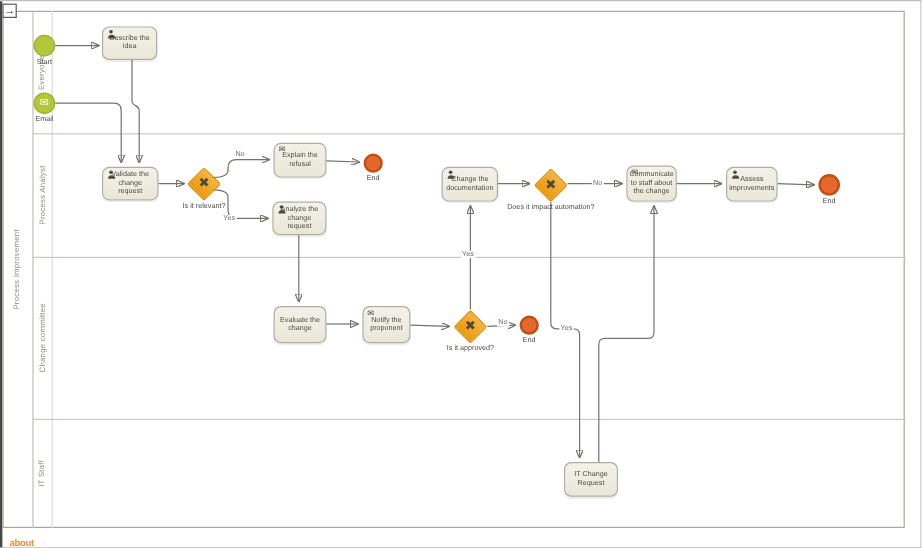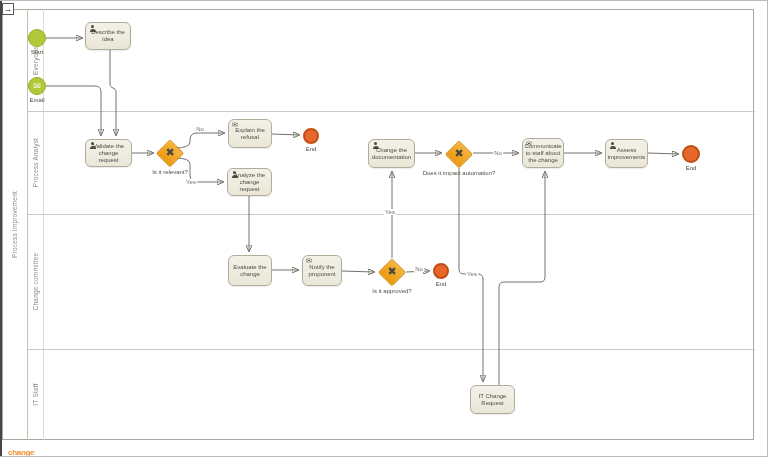--- a/index.html
+++ b/index.html
@@ -171,14 +171,14 @@
         <span>IT Change Request</span>
       </div>
       <div class="edge-label" style="left: 200px; top: 128px;">No</div>
       <div class="edge-label" style="left: 191px; top: 181px;">Yes</div>
       <div class="edge-label" style="left: 419px; top: 268px;">No</div>
       <div class="edge-label" style="left: 390px; top: 211px;">Yes</div>
       <div class="edge-label" style="left: 498px; top: 152px;">No</div>
       <div class="edge-label" style="left: 472px; top: 273px;">Yes</div>
     </div>
 
-  <div id="watermark" class="abs" style="left: 8px; top: 447px; color: rgb(242, 138, 30);">change</div>
+  <div id="watermark" class="abs" style="left: 8px; top: 447px; color: rgb(242, 138, 30);">about</div>
 </div>
 
 </body></html>

